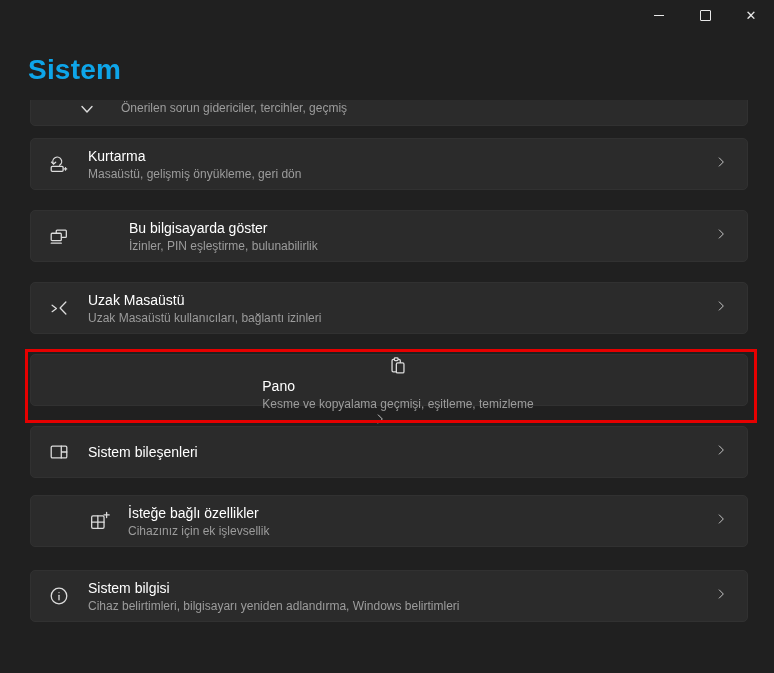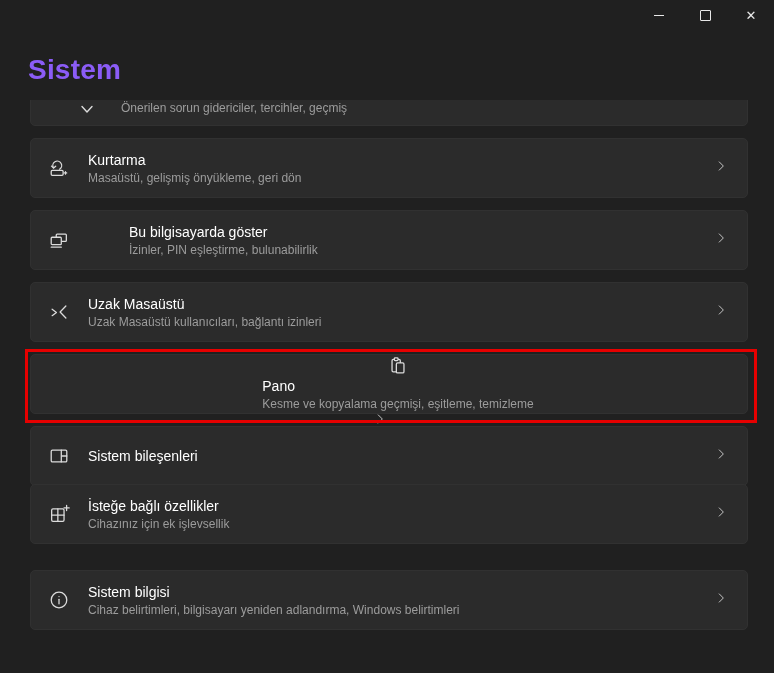--- a/index.html
+++ b/index.html
@@ -14,44 +14,44 @@
   .caption-btn{position:absolute;top:0;width:46px;height:30px;display:flex;align-items:center;justify-content:center;cursor:default;}
   .btn-min{right:92px;}
   .btn-max{right:46px;}
   .btn-close{right:0;}
   .min-glyph{width:10px;height:1px;background:#e8e8e8;display:block;}
   .max-glyph{width:9px;height:9px;border:1px solid #e8e8e8;border-radius:1px;display:block;}
   .close-glyph{font-size:13px;color:#e8e8e8;line-height:1;}
   
   .page-title{
     position:absolute;left:28px;top:54px;margin:0;
-    font-size:28px;font-weight:700;letter-spacing:.2px;color:#8b5cf6;
+    font-size:28px;font-weight:700;letter-spacing:.2px;color:#0ea5e9;
   }
   
   .viewport{position:absolute;left:0;top:100px;width:774px;height:573px;overflow:hidden;}
   
   .card{
-    position:absolute;left:30px;width:718px;height:60px;box-sizing:border-box;
+    position:absolute;left:30px;width:718px;height:52px;box-sizing:border-box;
     background:#2b2b2b;border:1px solid #313131;border-radius:5px;
     display:flex;align-items:center;
   }
   .card .lead-icon{flex:0 0 auto;width:22px;height:22px;margin-left:17px;display:block;}
   .card .texts{margin-left:18px;flex:1 1 auto;min-width:0;}
   .card .c-title{font-size:14px;line-height:18px;color:#ffffff;}
   .card .c-sub{font-size:12px;line-height:15px;color:#9c9c9c;margin-top:2px;}
   .card .chev{flex:0 0 auto;margin-right:19px;display:block;}
   svg.ic{stroke:#dcdcdc;fill:none;stroke-width:1.4;stroke-linecap:round;stroke-linejoin:round;}
   svg.chev-ic{stroke:#cfcfcf;fill:none;stroke-width:1.6;stroke-linecap:round;stroke-linejoin:round;}
   
   .card.partial{top:-34px;height:60px;display:block;}
   .partial .p-icon{position:absolute;left:49px;top:33px;}
   .partial .p-sub{position:absolute;left:90px;top:34px;font-size:12px;line-height:15px;color:#9c9c9c;}
   
   .pos-0{top:38px;} .pos-1{top:110px;gap:41px;} .pos-2{top:182px;align-items:center;} .pos-3{top:254px;flex-direction:column;}
-  .pos-4{top:326px;} .pos-5{top:384px;} .pos-6{top:470px;}
+  .pos-4{top:326px;} .pos-5{top:395px;padding-left:40px;} .pos-6{top:470px;}
   
   .highlight-box{
     position:absolute;left:25px;top:249px;width:732px;height:74px;
     box-sizing:border-box;border:3px solid #e60000;z-index:5;pointer-events:none;
   }
 </style>
 </head>
 <body style="background: rgb(32, 32, 32);">
 
 <div class="titlebar">

